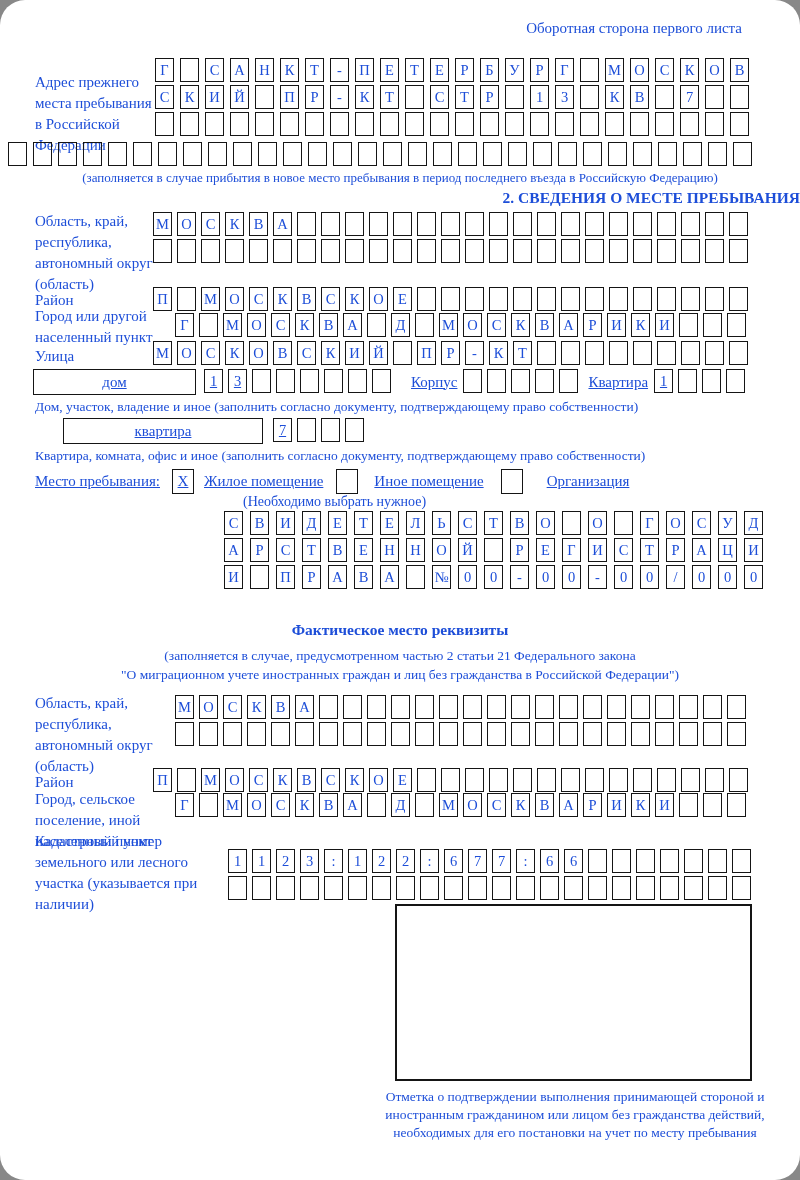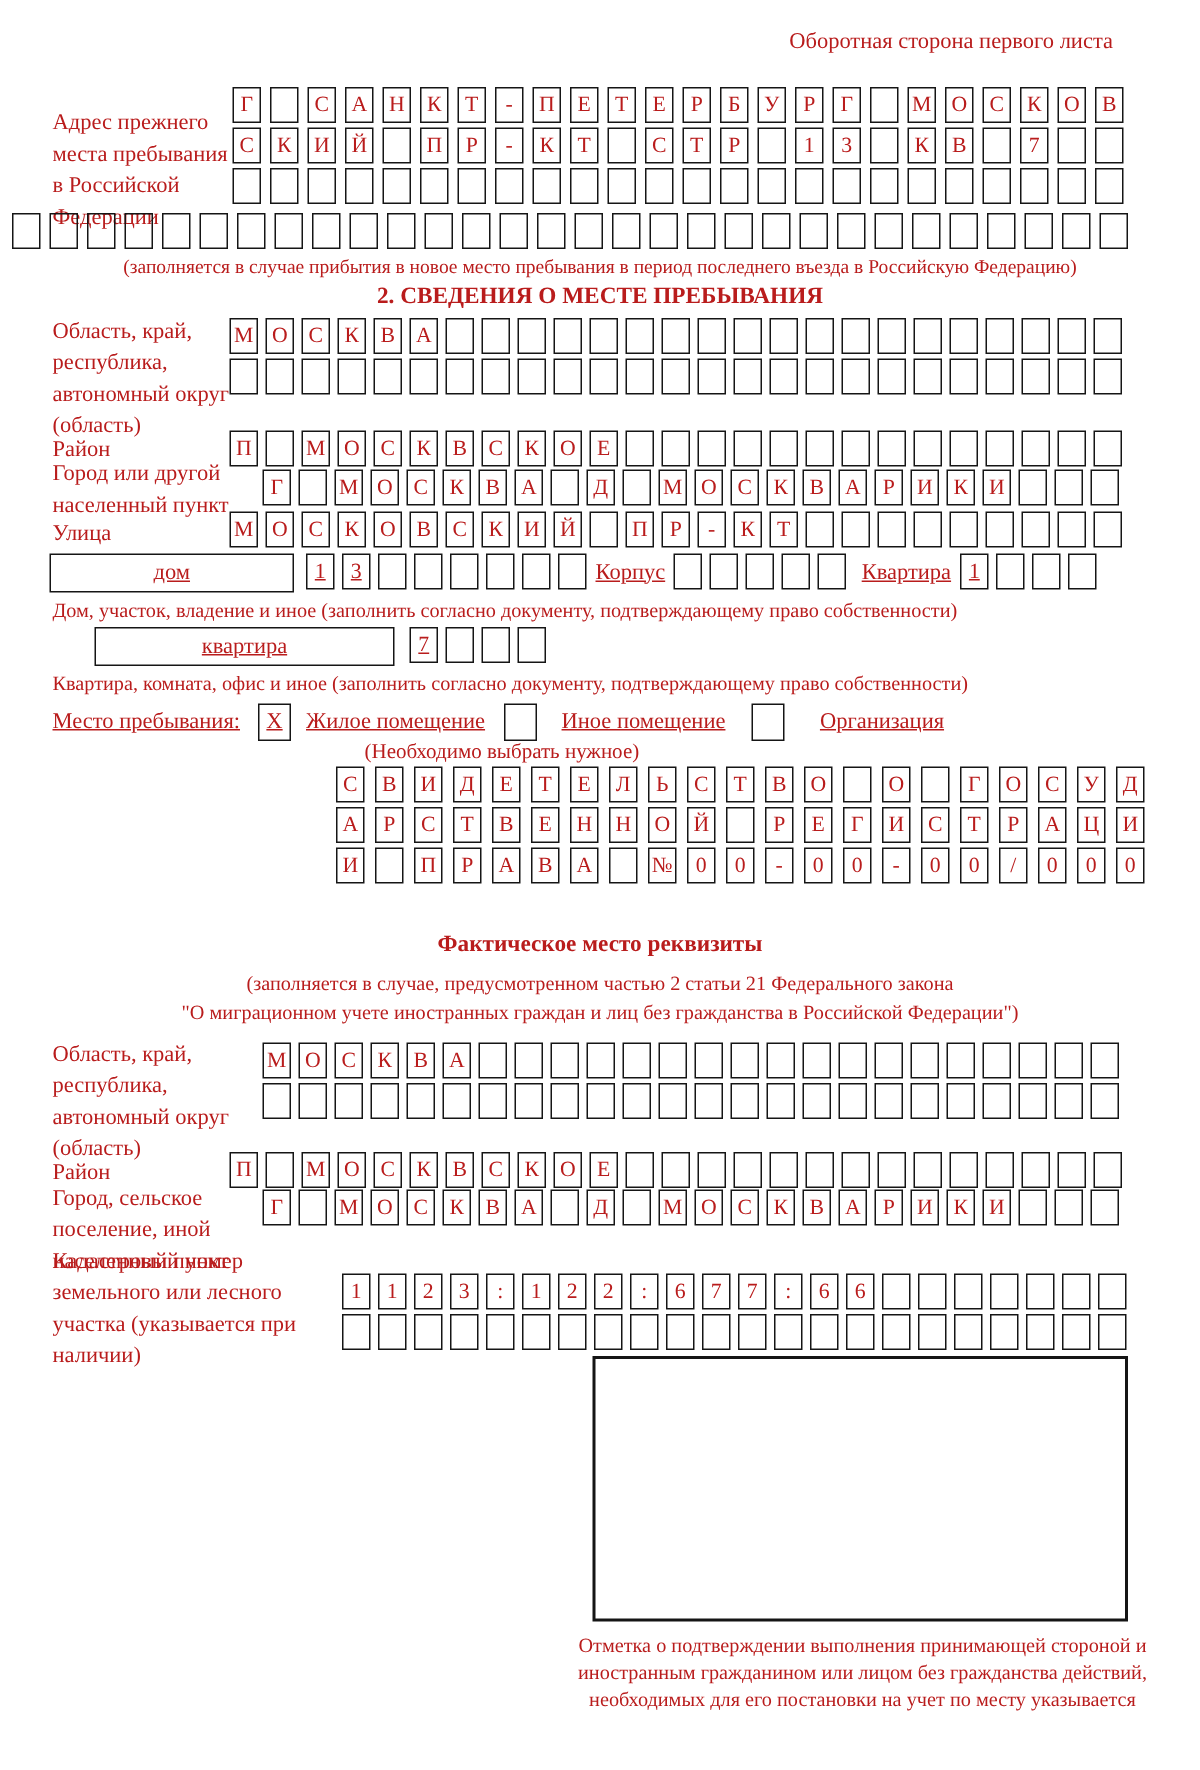--- a/index.html
+++ b/index.html
@@ -1,24 +1,25 @@
 <!DOCTYPE html>
 <html><head>
 <meta charset="utf-8">
 <style>
   html,body{margin:0;padding:0;background:#888;}
   .page{
     position:relative;
     width:800px;height:1180px;
     margin:0 auto;
     background:#ffffff;
-    color:#b91c1c;
+    color:#1d4ed8;
     font-family:"Liberation Serif","DejaVu Serif",serif;
     font-size:15px;
     overflow:hidden;
+    border-radius:25px;
   }
   .abs{position:absolute;}
   .lbl{line-height:21px;}
   .center{text-align:center;}
   .bold{font-weight:bold;}
   .small{font-size:13px;line-height:17px;}
   .cellrow{display:flex;gap:5px;margin-bottom:3px;}
   .cellrow.g6{gap:6px;}
   .cellrow.g7{gap:7px;}
   .cell{
@@ -168,21 +169,21 @@
       <span class="cell"></span>
       <span class="cell"></span>
       <span class="cell"></span>
       <span class="cell"></span>
       <span class="cell"></span>
       <span class="cell"></span>
       <span class="cell"></span>
     </div>
   <div class="abs small center" style="left:0;top:169px;width:800px;">(заполняется в случае прибытия в новое место пребывания в период последнего въезда в Российскую Федерацию)</div>
 
-  <div class="abs bold center" style="left:0;top:189px;width:800px;font-size:15.5px;">2. СВЕДЕНИЯ О МЕСТЕ ПРЕБЫВАНИЯ</div>
+  <div class="abs bold center" style="left:0;top:189px;width:800px;font-size:15.5px;text-align:right;">2. СВЕДЕНИЯ О МЕСТЕ ПРЕБЫВАНИЯ</div>
 
   <div class="abs lbl" style="left:35px;top:211px;width:118px;">Область, край, республика, автономный округ (область)</div>
   <div class="abs" style="left:153px;top:212px;">
     <div class="cellrow">
         <span class="cell">М</span>
         <span class="cell">О</span>
         <span class="cell">С</span>
         <span class="cell">К</span>
         <span class="cell">В</span>
         <span class="cell">А</span>
@@ -326,21 +327,21 @@
     <div class="cellrow" style="margin-left:8px;">
         <span class="cell">1</span>
         <span class="cell">3</span>
         <span class="cell"></span>
         <span class="cell"></span>
         <span class="cell"></span>
         <span class="cell"></span>
         <span class="cell"></span>
         <span class="cell"></span>
       </div>
-    <div class="inlinelabel" style="margin-left:6px;">Корпус</div>
+    <div class="inlinelabel" style="margin-left:20px;">Корпус</div>
     <div class="cellrow" style="margin-left:6px;">
         <span class="cell"></span>
         <span class="cell"></span>
         <span class="cell"></span>
         <span class="cell"></span>
         <span class="cell"></span>
       </div>
     <div class="inlinelabel" style="margin-left:10px;">Квартира</div>
     <div class="cellrow" style="margin-left:6px;">
         <span class="cell">1</span>
@@ -608,15 +609,15 @@
         <span class="cell"></span>
         <span class="cell"></span>
         <span class="cell"></span>
         <span class="cell"></span>
         <span class="cell"></span>
         <span class="cell"></span>
       </div>
   </div>
 
   <div class="abs stampbox" style="left:395px;top:904px;width:357px;height:177px;"></div>
-  <div class="abs center" style="left:355px;top:1088px;width:440px;font-size:13.5px;line-height:18px;">Отметка о подтверждении выполнения принимающей стороной и иностранным гражданином или лицом без гражданства действий, необходимых для его постановки на учет по месту указывается</div>
+  <div class="abs center" style="left:355px;top:1088px;width:440px;font-size:13.5px;line-height:18px;">Отметка о подтверждении выполнения принимающей стороной и иностранным гражданином или лицом без гражданства действий, необходимых для его постановки на учет по месту пребывания</div>
 
 </div>
 
 </body></html>

